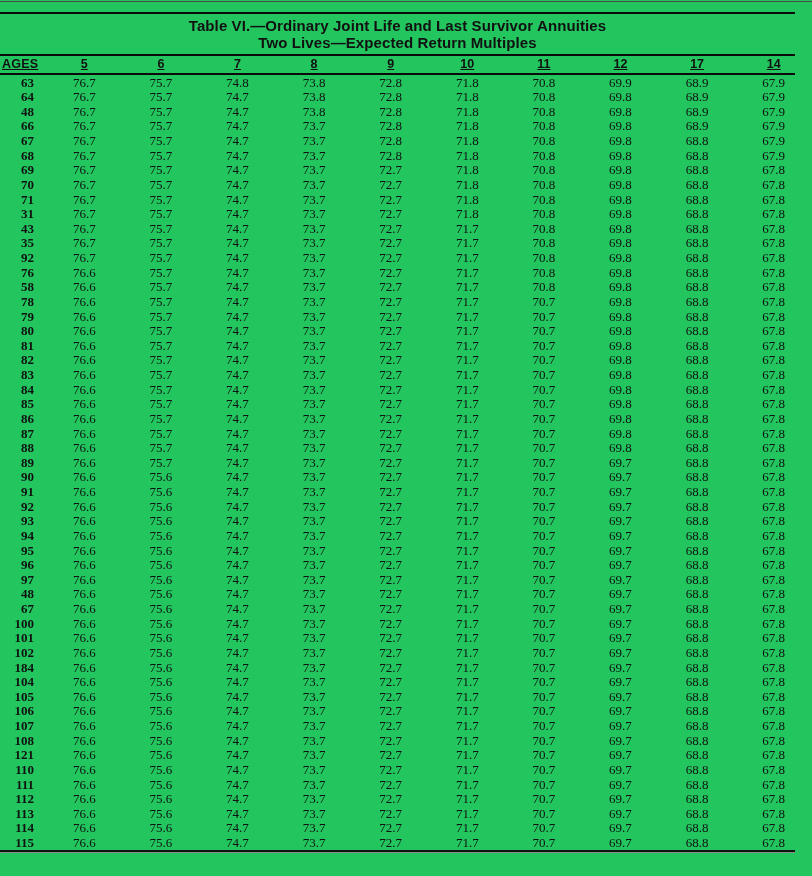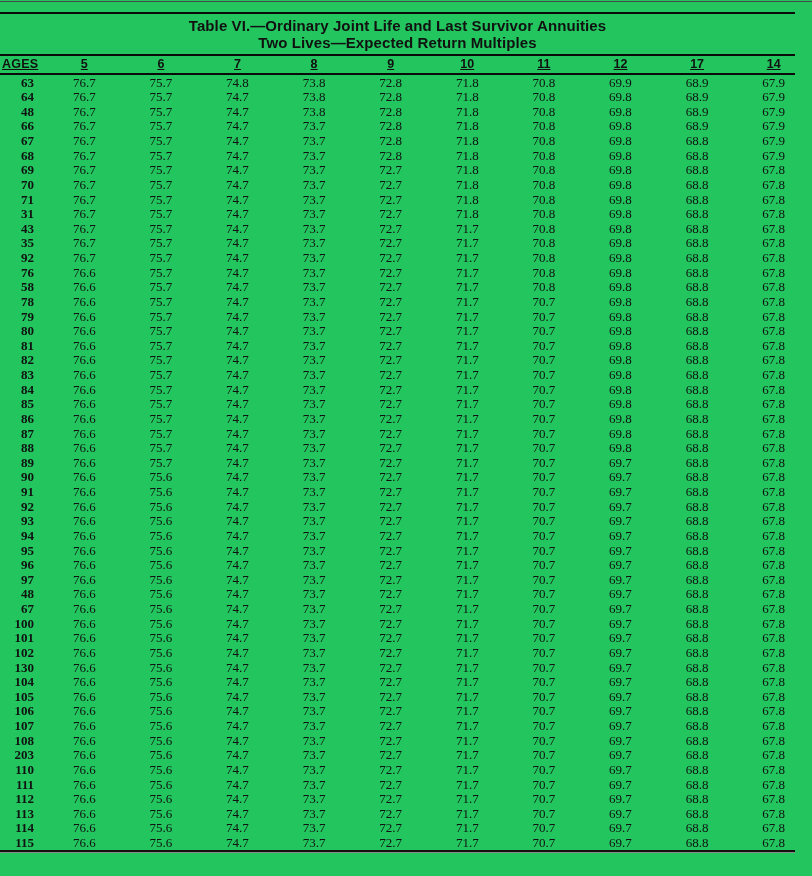--- a/index.html
+++ b/index.html
@@ -580,21 +580,21 @@
         <div class="cell">74.7</div>
         <div class="cell">73.7</div>
         <div class="cell">72.7</div>
         <div class="cell">71.7</div>
         <div class="cell">70.7</div>
         <div class="cell">69.7</div>
         <div class="cell">68.8</div>
         <div class="cell">67.8</div>
       </div>
       <div class="row">
-        <div class="cell age">130</div>
+        <div class="cell age">184</div>
         <div class="cell">76.6</div>
         <div class="cell">75.6</div>
         <div class="cell">74.7</div>
         <div class="cell">73.7</div>
         <div class="cell">72.7</div>
         <div class="cell">71.7</div>
         <div class="cell">70.7</div>
         <div class="cell">69.7</div>
         <div class="cell">68.8</div>
         <div class="cell">67.8</div>
@@ -658,21 +658,21 @@
         <div class="cell">74.7</div>
         <div class="cell">73.7</div>
         <div class="cell">72.7</div>
         <div class="cell">71.7</div>
         <div class="cell">70.7</div>
         <div class="cell">69.7</div>
         <div class="cell">68.8</div>
         <div class="cell">67.8</div>
       </div>
       <div class="row">
-        <div class="cell age">203</div>
+        <div class="cell age">121</div>
         <div class="cell">76.6</div>
         <div class="cell">75.6</div>
         <div class="cell">74.7</div>
         <div class="cell">73.7</div>
         <div class="cell">72.7</div>
         <div class="cell">71.7</div>
         <div class="cell">70.7</div>
         <div class="cell">69.7</div>
         <div class="cell">68.8</div>
         <div class="cell">67.8</div>

